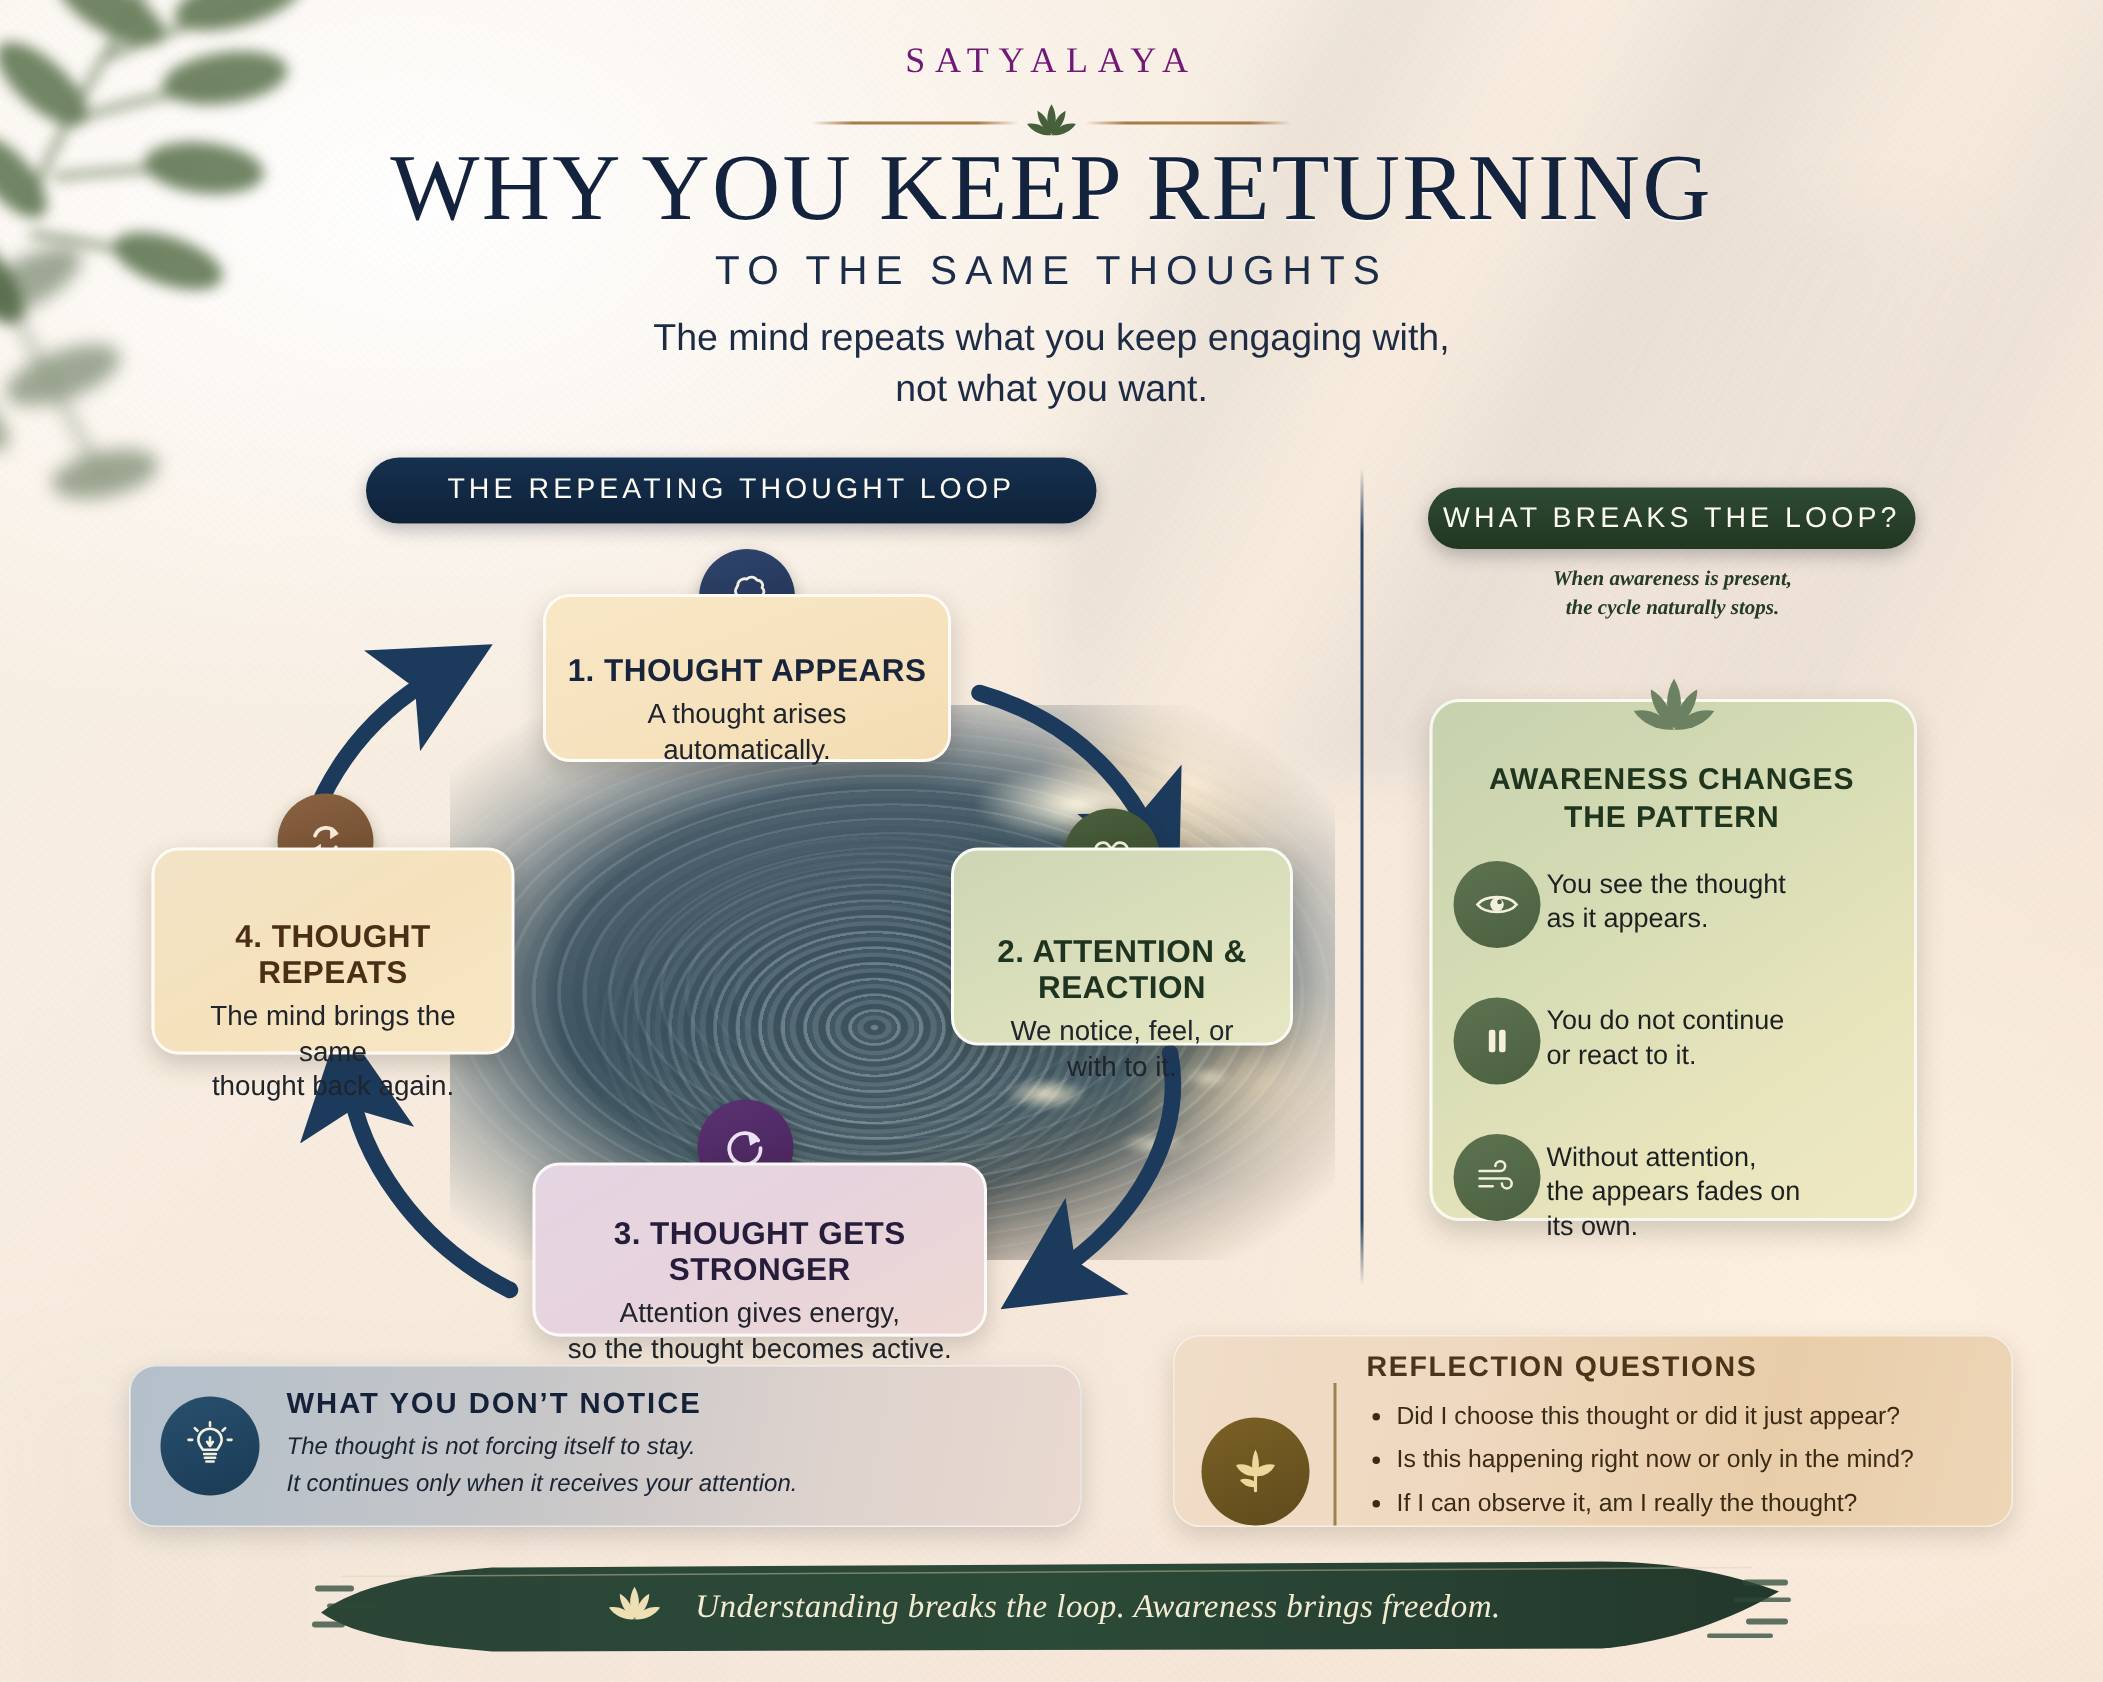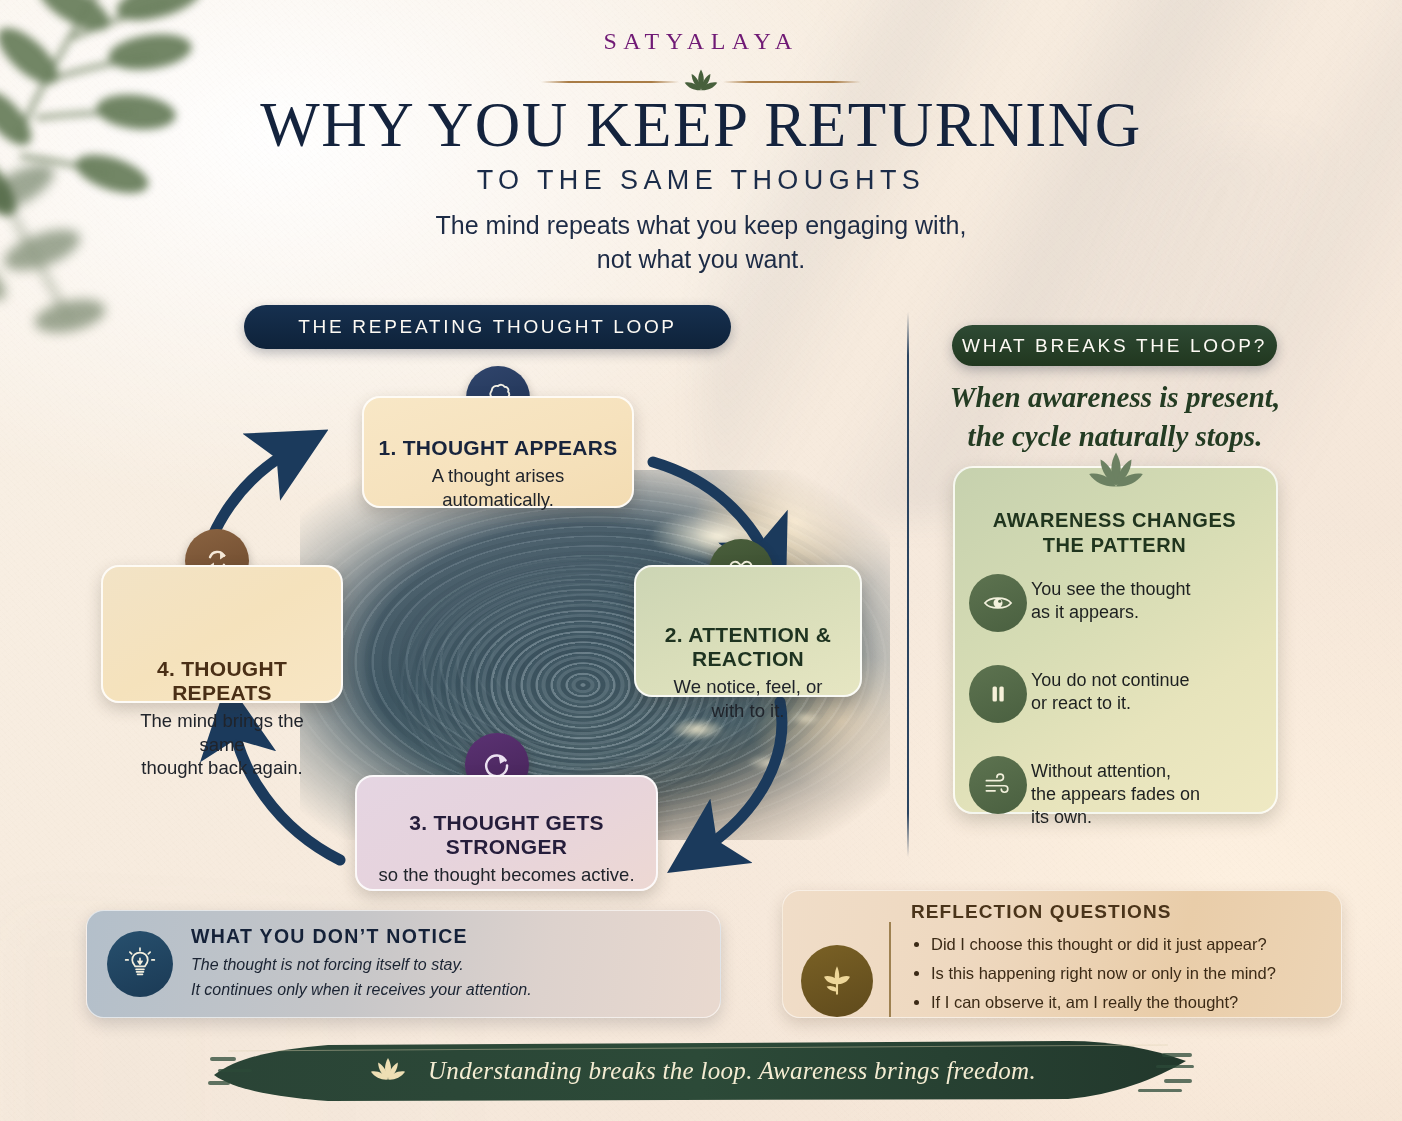--- a/index.html
+++ b/index.html
@@ -154,21 +154,21 @@
     background:linear-gradient(160deg,#f8e7c6 0%,#f6e2bd 55%,#f3dcb2 100%);padding-top:38px;}
   #card1 .ttl{color:#18243c;}
   #card2{left:634px;top:565px;width:228px;height:132px;
     background:linear-gradient(155deg,#ccd5b4 0%,#d8ddb9 45%,#e6e6c2 100%);padding-top:56px;}
   #card2 .ttl{color:#1e3320;}
   #card3{left:355px;top:775px;width:303px;height:116px;
     background:linear-gradient(150deg,#e5d5e2 0%,#e6d3dd 45%,#edd8d3 100%);padding-top:34px;}
   #card3 .ttl{color:#251d3b;}
   #card4{left:101px;top:565px;width:242px;height:138px;
     background:linear-gradient(150deg,#f2e3c6 0%,#f5e2bc 50%,#f8e6c4 100%);padding-top:46px;}
-  #card4 .ttl{color:#4a2f16;margin-top:44px;}
+  #card4 .ttl{color:#4a2f16;}
 
   .badge{
     position:absolute;border-radius:50%;
     display:flex;align-items:center;justify-content:center;
     box-shadow:0 4px 10px rgba(40,35,30,.30);
   }
   #badge1{left:466px;top:366px;width:64px;height:64px;background:linear-gradient(160deg,#30456c 0%,#1e3152 100%);}
   #badge2{left:709px;top:539px;width:64px;height:64px;background:linear-gradient(160deg,#4a5f3c 0%,#36492c 100%);}
   #badge3{left:465px;top:733px;width:64px;height:64px;background:linear-gradient(160deg,#5b3273 0%,#452357 100%);}
   #badge4{left:185px;top:529px;width:64px;height:64px;background:linear-gradient(160deg,#8a6341 0%,#6b482c 100%);}
@@ -176,21 +176,21 @@
   
   #vdiv{
     position:absolute;left:907px;top:312px;width:2px;height:545px;
     background:linear-gradient(180deg,rgba(30,50,75,0) 0%,#2b4460 8%,#2b4460 92%,rgba(30,50,75,0) 100%);
   }
 
   
   .quote{
     position:absolute;left:940px;top:378px;width:350px;text-align:center;
     font-family:"Liberation Serif", serif;font-style:italic;font-weight:700;
-    font-size:29px;line-height:1.35;color:#243c23;
+    font-size:14px;line-height:1.35;color:#243c23;
   }
   #aware-card{
     position:absolute;left:953px;top:466px;width:325px;height:348px;
     border-radius:20px;border:2px solid rgba(255,255,255,.8);
     background:linear-gradient(145deg,#c6d1ae 0%,#d6dcb4 40%,#e7e4bc 70%,#efe9c3 100%);
     box-shadow:0 7px 18px rgba(60,60,40,.22);
     box-sizing:border-box;padding:40px 16px 14px 14px;
   }
   #aware-lotus{position:absolute;left:50%;transform:translateX(-50%);top:-19px;width:66px;height:48px;}
   .aw-title{
@@ -237,21 +237,21 @@
   
   #footer{
     position:absolute;left:208px;top:1035px;width:986px;height:72px;
   }
   #footer .brushbg{position:absolute;inset:0;}
   #footer .inner{
     position:absolute;inset:0;display:flex;align-items:center;justify-content:center;gap:18px;
   }
   #footer .txt{
     font-family:"Liberation Serif", serif;font-style:italic;
-    font-size:25px;color:#f4ecd2;letter-spacing:.3px;
+    font-size:22px;color:#f4ecd2;letter-spacing:.3px;
   }
   #footer .flotus{width:44px;height:34px;display:flex;align-items:center;justify-content:center;}
 </style>
 </head>
 <body>
 
 <div id="stage">
 
   <div class="bg-paper"></div>
   <div class="bg-noise"></div>
@@ -376,20 +376,21 @@
 
   <div class="badge" id="badge3">
     <svg viewBox="0 0 44 44" width="34" height="34" fill="none" stroke="#ece2f2" stroke-width="3.2" stroke-linecap="round">
       <path d="M33 16 A13.5 13.5 0 1 0 35 22.5"></path>
       <path d="M24 9 L34.5 15.5 L26 20.5" fill="#ece2f2" stroke="none"></path>
     </svg>
   </div>
   <div class="lcard" id="card3">
     <div class="ttl">3. THOUGHT GETS STRONGER</div>
     <div class="desc">
+      <div>Attention gives energy,</div>
       <div>so the thought becomes active.</div>
     </div>
   </div>
 
   <div class="badge" id="badge4">
     <svg viewBox="0 0 44 44" width="34" height="34" fill="none" stroke="#f6e9d8" stroke-width="3.2" stroke-linecap="round">
       <path d="M13 17 A10 10 0 0 1 31 15"></path>
       <path d="M31 27 A10 10 0 0 1 13 29"></path>
       <path d="M26 9.5 L33.5 15 L26 20" fill="#f6e9d8" stroke="none"></path>
       <path d="M18 24 L10.5 29 L18 34.5" fill="#f6e9d8" stroke="none"></path>

